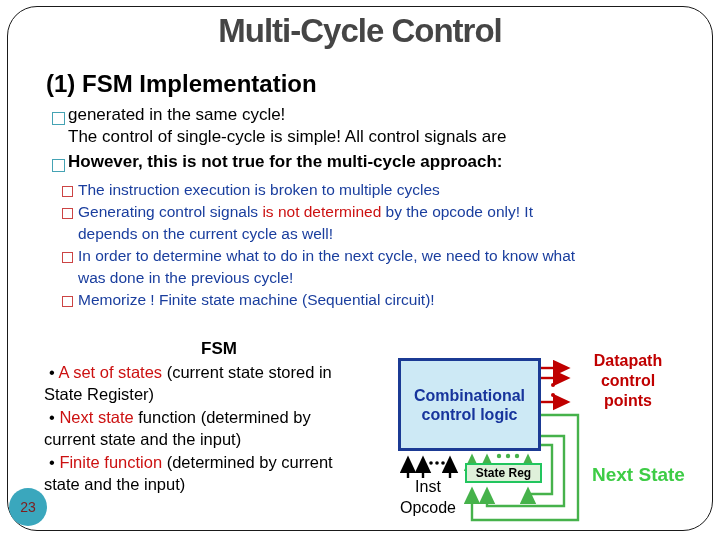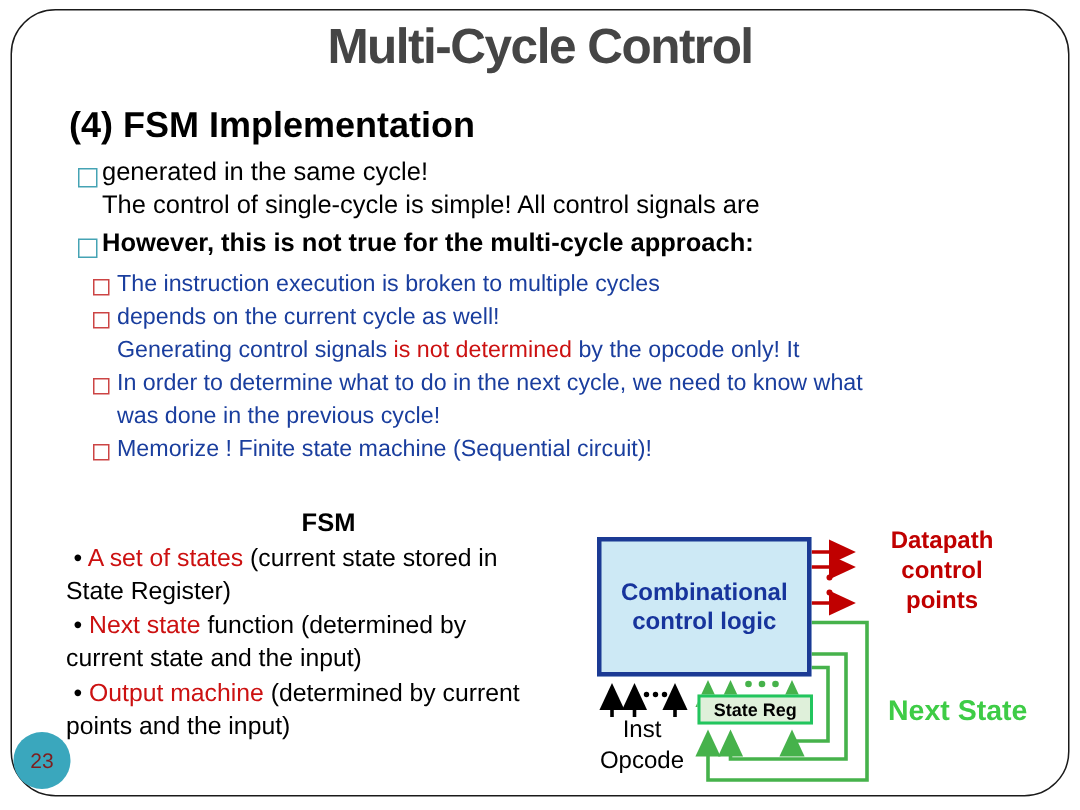--- a/index.html
+++ b/index.html
@@ -75,63 +75,63 @@
     color:#7f1d1d;font-size:14px;
   }
 </style>
 </head>
 <body>
 
 <div class="frame"></div>
 
 <div class="title">Multi-Cycle Control</div>
 
-<div class="heading">(4) FSM Implementation</div>
+<div class="heading">(1) FSM Implementation</div>
 
 <div class="sq1" style="left:52px;top:112px;"></div>
 <div class="l1text" style="top:104px;">
   <div>generated in the same cycle!</div>
   <div>The control of single-cycle is simple! All control signals are</div>
 </div>
 
 <div class="sq1" style="left:52px;top:159px;"></div>
 <div class="l1text bold" style="top:151px;">
   <div>However, this is not true for the multi-cycle approach:</div>
 </div>
 
 <div class="sq2" style="left:62px;top:186px;"></div>
 <div class="l2text" style="top:179px;">
   <div>The instruction execution is broken to multiple cycles</div>
 </div>
 
 <div class="sq2" style="left:62px;top:208px;"></div>
 <div class="l2text" style="top:201px;">
+  <div><span>Generating control signals </span><span class="red">is not determined</span><span> by the opcode only! It</span></div>
   <div>depends on the current cycle as well!</div>
-  <div><span>Generating control signals </span><span class="red">is not determined</span><span> by the opcode only! It</span></div>
 </div>
 
 <div class="sq2" style="left:62px;top:252px;"></div>
 <div class="l2text" style="top:245px;">
   <div>In order to determine what to do in the next cycle, we need to know what</div>
   <div>was done in the previous cycle!</div>
 </div>
 
 <div class="sq2" style="left:62px;top:296px;"></div>
 <div class="l2text" style="top:289px;">
   <div>Memorize ! Finite state machine (Sequential circuit)!</div>
 </div>
 
 <div class="fsm-label">FSM</div>
 <div class="fsm-block">
   <div class="bullet-line"><span>•  </span><span class="red">A set of states</span><span> (current state stored in</span></div>
   <div>State Register)</div>
   <div class="bullet-line"><span>•  </span><span class="red">Next state</span><span> function  (determined by</span></div>
   <div>current state and the input)</div>
-  <div class="bullet-line"><span>•  </span><span class="red">Output machine</span><span> (determined by current</span></div>
-  <div>points and the input)</div>
+  <div class="bullet-line"><span>•  </span><span class="red">Finite function</span><span> (determined by current</span></div>
+  <div>state and the input)</div>
 </div>
 
 <svg class="diagram-svg" width="330" height="210" viewBox="390 330 330 210">
   <defs>
     <marker id="arr-red" markerWidth="8" markerHeight="8" refX="6" refY="3.5" orient="auto">
       <path d="M0,0 L7.5,3.5 L0,7 Z" fill="#c00000"></path>
     </marker>
     <marker id="arr-green" markerWidth="8" markerHeight="8" refX="6" refY="3.5" orient="auto">
       <path d="M0,0 L7.5,3.5 L0,7 Z" fill="#46b24b"></path>
     </marker>

